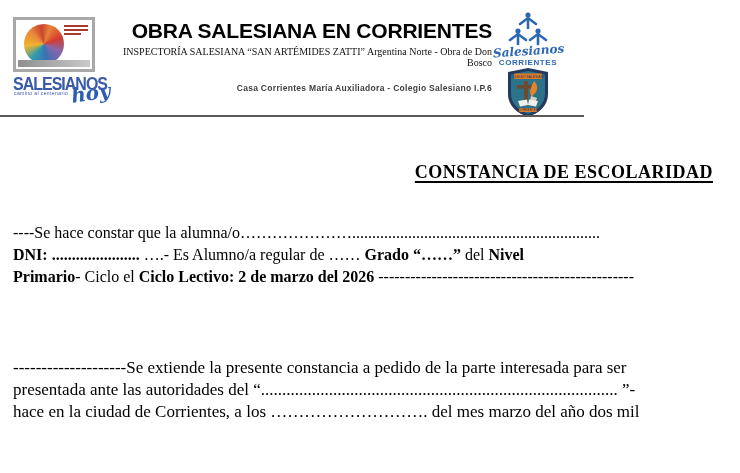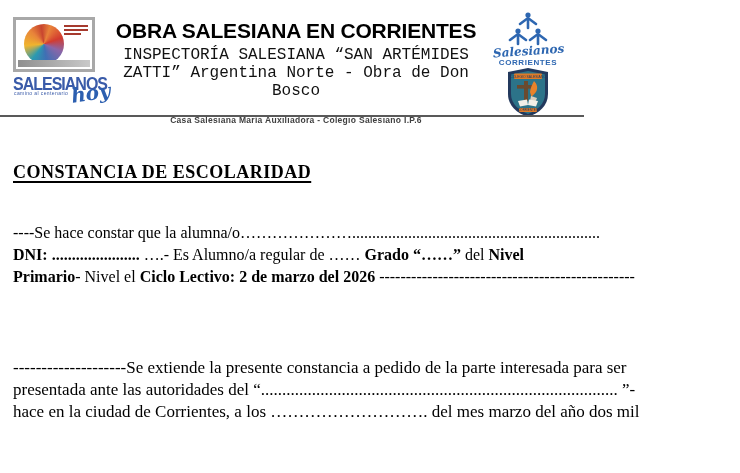--- a/index.html
+++ b/index.html
@@ -32,47 +32,47 @@
   }
   .salesianos-tag{
     position:absolute;left:1px;top:17px;font-family:"Liberation Sans",sans-serif;
     font-size:5px;color:#3a5ba9;letter-spacing:.4px;
   }
   .salesianos-hoy{
     position:absolute;right:-6px;top:8px;font-family:"DejaVu Serif",serif;
     font-style:italic;font-weight:bold;font-size:20px;color:#2c5fb0;
     transform:rotate(-8deg);
   }
-  .hdr-center{position:absolute;left:100px;top:20px;width:392px;text-align:center;}
+  .hdr-center{position:absolute;left:100px;top:20px;width:392px;text-align:right;}
   .org-title{
     font-family:"Liberation Sans",sans-serif;font-weight:bold;font-size:21px;
     letter-spacing:-.2px;line-height:22px;
   }
   .org-subtitle{
-    font-family:Liberation Mono, monospace;font-size:16px;margin-top:4px;
+    font-family:Liberation Serif, serif;font-size:10px;margin-top:4px;
     letter-spacing:0;color:#111;
   }
   .org-line3{
     font-family:"Liberation Sans",sans-serif;font-weight:bold;font-size:8.5px;
     margin-top:15px;color:#3f3f3f;letter-spacing:.3px;
   }
   .hdr-right{position:absolute;left:493px;top:12px;width:70px;text-align:center;}
   .corr-script{
     font-family:"DejaVu Serif",serif;font-style:italic;font-weight:bold;
     font-size:12px;color:#2e67b1;margin-top:-2px;transform:rotate(-4deg);
   }
   .corr-caps{
     font-family:"Liberation Sans",sans-serif;font-weight:bold;font-size:8px;
     color:#2e67b1;letter-spacing:.6px;margin-top:0px;
   }
   .shield-wrap{position:absolute;left:507px;top:67px;width:42px;height:51px;}
   .hdr-rule{position:absolute;left:0;top:115px;width:584px;height:2px;background:#595959;}
   
   .doc-title{
-    position:absolute;left:13px;top:162px;width:700px;text-align:left;
+    position:absolute;left:13px;top:162px;width:700px;text-align:right;
     font-weight:bold;font-size:18px;letter-spacing:.5px;
   }
   .doc-title span{text-decoration:underline;text-decoration-thickness:1.5px;text-underline-offset:3px;}
   .para{position:absolute;left:13px;width:706px;}
   .para-1{top:222px;font-size:16px;}
   .para-2{top:357px;font-size:17px;}
   .line{height:22px;line-height:22px;white-space:nowrap;overflow:hidden;}
   .b{font-weight:bold;margin-top:36px;}
 </style>
 </head>
@@ -93,21 +93,21 @@
     <div class="salesianos-wrap">
       <div class="salesianos-caps">SALESIANOS</div>
       <div class="salesianos-tag">camino al centenario</div>
       <div class="salesianos-hoy">hoy</div>
     </div>
   </div>
 
   <div class="hdr-center">
     <div class="org-title">OBRA SALESIANA EN CORRIENTES</div>
     <div class="org-subtitle">INSPECTORÍA SALESIANA “SAN ARTÉMIDES ZATTI” Argentina Norte - Obra de Don Bosco</div>
-    <div class="org-line3">Casa Salesiana María Auxiliadora - Colegio Salesiano I.P.6</div>
+    <div class="org-line3">Casa Corrientes María Auxiliadora - Colegio Salesiano I.P.6</div>
   </div>
 
   <div class="hdr-right">
     <svg width="44" height="34" viewBox="0 0 44 34" style="margin:0 auto;display:block">
       <g stroke="#2e67b1" stroke-width="2.6" stroke-linecap="round" fill="none">
         <path d="M14 12 L22 6 L30 12"></path>
         <path d="M22 8 L22 16"></path>
         <path d="M4 28 L12 22 L20 28"></path>
         <path d="M12 24 L12 32"></path>
         <path d="M24 28 L32 22 L40 28"></path>
@@ -144,21 +144,21 @@
   </div>
 
   <div class="para para-1">
     <div class="line">
       <span>----Se hace constar que la alumna/o…………………..............................................................</span>
     </div>
     <div class="line">
       <span class="b">DNI: ......................</span><span> ….- Es Alumno/a regular de …… </span><span class="b">Grado “……”</span><span> del </span><span class="b">Nivel</span>
     </div>
     <div class="line">
-      <span class="b">Primario</span><span>- Nivel el </span><span class="b">Ciclo Lectivo: 2 de marzo del 2026</span><span>  ------------------------------------------------</span>
+      <span class="b">Primario</span><span>- Ciclo el </span><span class="b">Ciclo Lectivo: 2 de marzo del 2026</span><span>  ------------------------------------------------</span>
     </div>
   </div>
 
   <div class="para para-2">
     <div class="line">
       <span>--------------------Se extiende la presente constancia a pedido de la parte interesada para ser</span>
     </div>
     <div class="line">
       <span>presentada ante las autoridades del “.................................................................................... ”-</span>
     </div>

